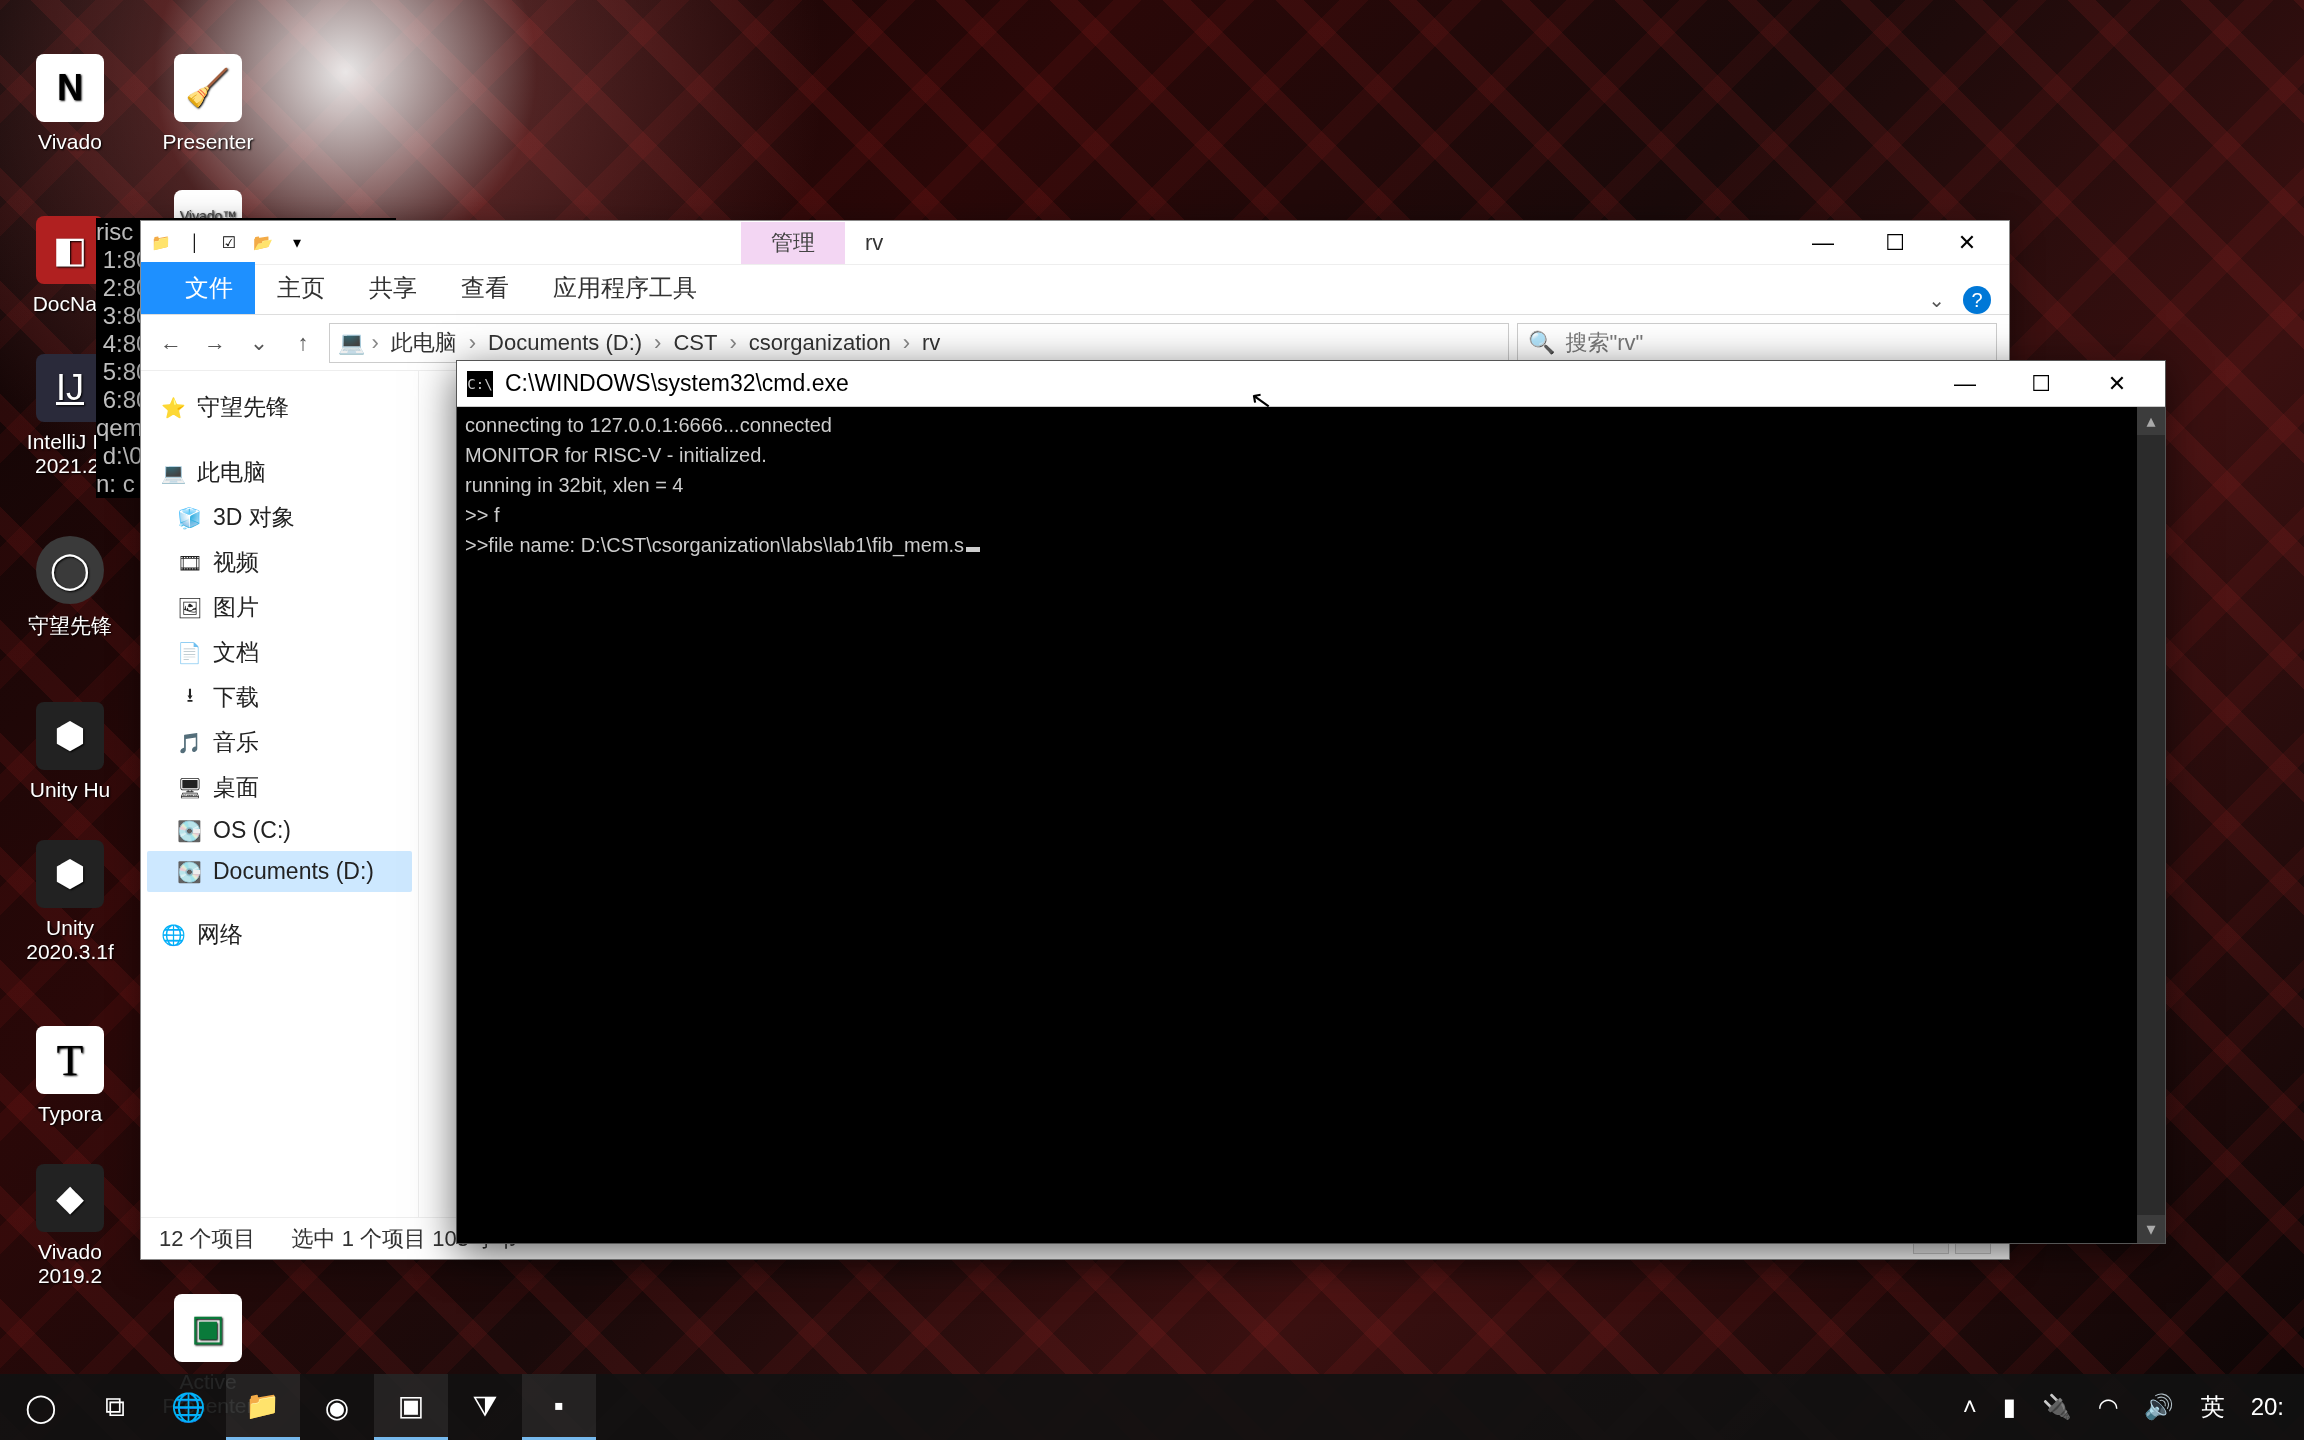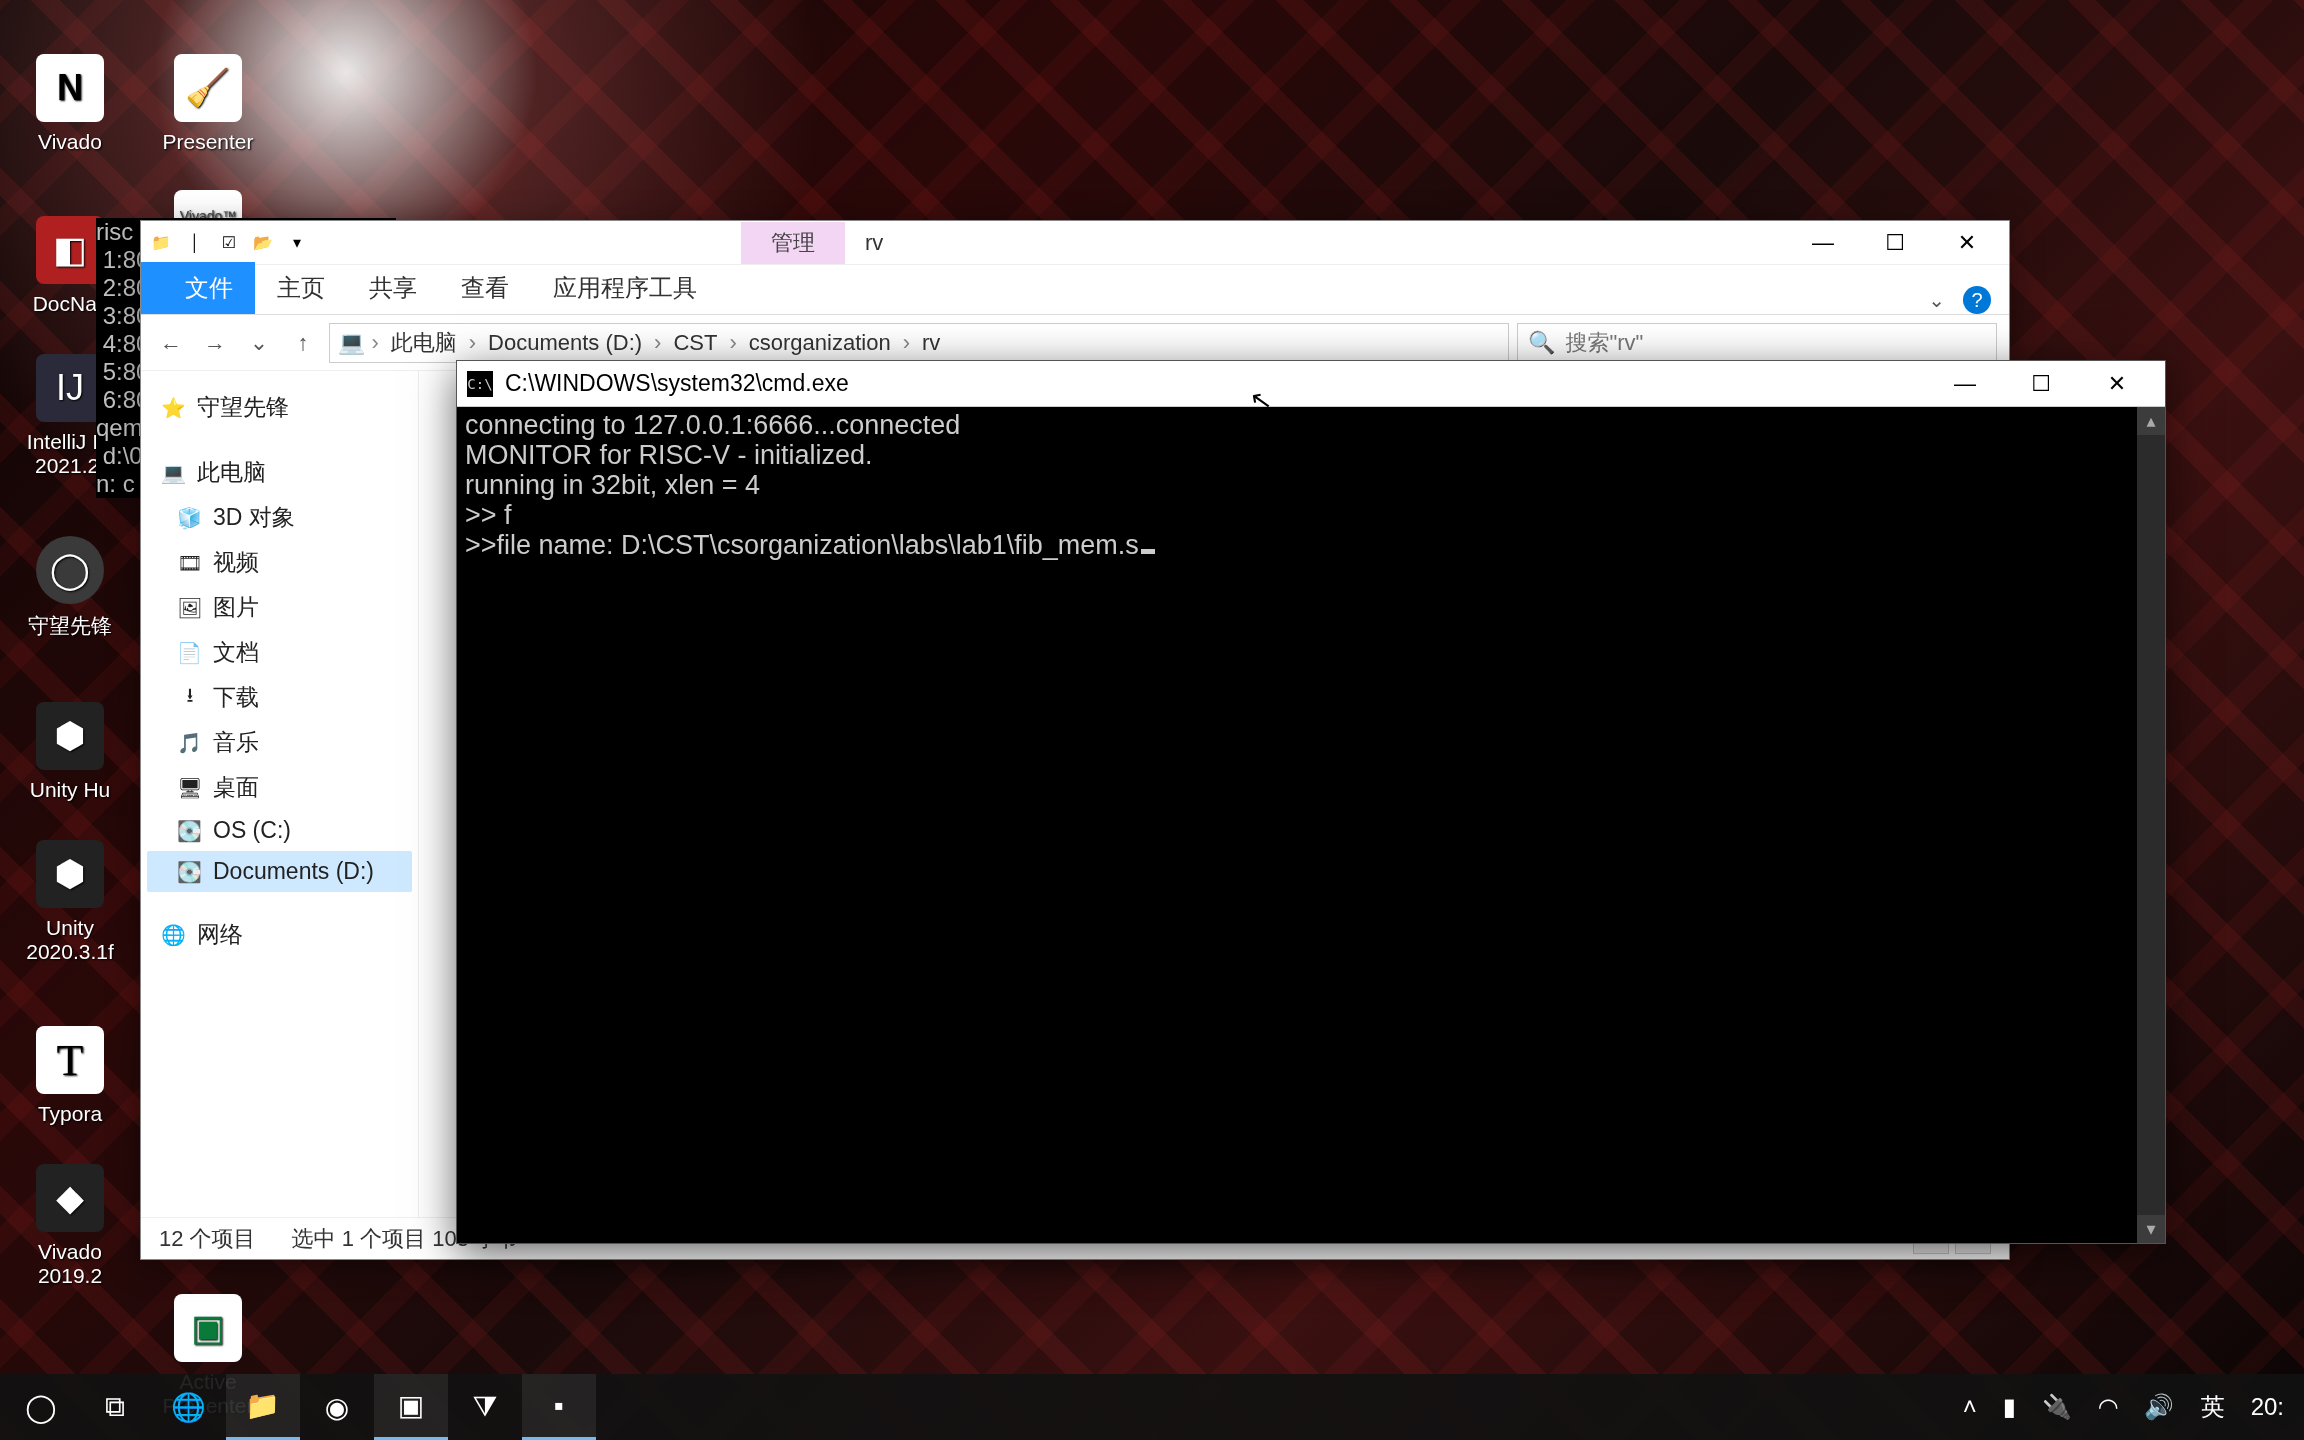--- a/index.html
+++ b/index.html
@@ -9,21 +9,21 @@
 .wallpaper { position: absolute; inset: 0; background: radial-gradient(circle at 15% 5%, rgba(255,255,255,0.9) 0%, rgba(200,100,100,0.3) 8%, transparent 20%), linear-gradient(135deg, #0a0505 0%, #2a0808 30%, #1a0a0a 50%, #3a1010 70%, #0a0505 100%); }
 .wallpaper::before { content:""; position:absolute; inset:0; background: repeating-linear-gradient(45deg, rgba(120,20,20,0.2) 0 20px, transparent 20px 80px), repeating-linear-gradient(-45deg, rgba(80,10,10,0.2) 0 20px, transparent 20px 80px); mix-blend-mode: screen; }
 
 
 .desktop { position: absolute; top: 10px; left: 10px; width: 140px; }
 .desk-icon { width: 120px; height: 150px; display:flex; flex-direction:column; align-items:center; justify-content:flex-end; color:#fff; font-size:21px; text-align:center; text-shadow:1px 1px 2px #000; padding:6px; margin-bottom:12px; }
 .desk-icon .ic { width:68px; height:68px; background:#333; border-radius:8px; display:flex; align-items:center; justify-content:center; font-size:36px; color:#fff; margin-bottom:8px; }
 .desk-icon.notion .ic { background:#fff; color:#000; font-weight:bold; }
 .desk-icon.bleach .ic { background:#fff; }
 .desk-icon.docnav .ic { background:#b02020; }
-.desk-icon.ij .ic { background:#2a2a3a; }
+.desk-icon.ij .ic { background:#2a2a3a;text-decoration:underline; }
 .desk-icon.ow .ic { background:#3a3a3a; border-radius:50%; }
 .desk-icon.unity .ic { background:#222; }
 .desk-icon.typora .ic { background:#fff; color:#000; font-family:serif; font-size:44px; }
 .desk-icon.vivado .ic { background:#222; }
 .desk-col2 { position:absolute; top:10px; left:148px; width:120px; }
 
 
 .bg-cmd { position:absolute; left:96px; top:218px; width:300px; background:#000; color:#c0c0c0; font-family:Consolas,monospace; font-size:24px; line-height:28px; white-space:pre; overflow:hidden; }
 
 
@@ -63,21 +63,21 @@
 .exp-status .vt { width:36px; height:30px; border:1px solid #ccc; background:#f4f4f4; }
 
 
 .cmd { position:absolute; left:456px; top:360px; width:1710px; height:884px; background:#000; border:1px solid #555; box-shadow:0 10px 40px rgba(0,0,0,0.6); }
 .cmd-title { height:46px; background:#fff; display:flex; align-items:center; padding:0 10px; border-bottom:1px solid #ccc; }
 .cmd-title .cic { width:26px; height:26px; background:#000; color:#ccc; font-size:14px; display:flex; align-items:center; justify-content:center; font-family:Consolas,monospace; margin-right:12px; }
 .cmd-title .ttxt { font-size:23px; }
 .cmd-title .wctrl { margin-left:auto; display:flex; }
 .cmd-title .wbtn { width:76px; height:46px; display:flex; align-items:center; justify-content:center; font-size:22px; }
 .cmd-body { height:calc(100% - 46px); background:#000; position:relative; padding:4px 8px; }
-.cmd-body pre { color:#ccc; font-family:Consolas,"Courier New",monospace; font-size:27px; line-height:28px; white-space:pre; }
+.cmd-body pre { color:#ccc; font-family:Consolas,"Courier New",monospace; font-size:20px; line-height:28px; white-space:pre; }
 .cmd-scroll { position:absolute; right:0; top:0; bottom:0; width:28px; background:#2b2b2b; }
 .cmd-scroll .up,.cmd-scroll .dn { height:28px; background:#3c3c3c; color:#aaa; display:flex; align-items:center; justify-content:center; font-size:18px; }
 .cmd-scroll .dn { position:absolute; bottom:0; left:0; right:0; }
 .cursor { display:inline-block; width:14px; height:5px; background:#ccc; vertical-align:baseline; margin-left:2px; }
 .mouse-cursor { position:absolute; left:1250px; top:385px; font-size:26px; color:#000; transform:rotate(-10deg); pointer-events:none; }
 
 
 .taskbar { position:absolute; left:0; right:0; bottom:0; height:66px; background:rgba(17,17,17,0.92); display:flex; align-items:center; padding:0 4px; }
 .taskbar .tbtn { width:74px; height:66px; display:flex; align-items:center; justify-content:center; color:#fff; font-size:28px; }
 .taskbar .tbtn.active { border-bottom:3px solid #76b9ed; background:rgba(255,255,255,0.08); }

